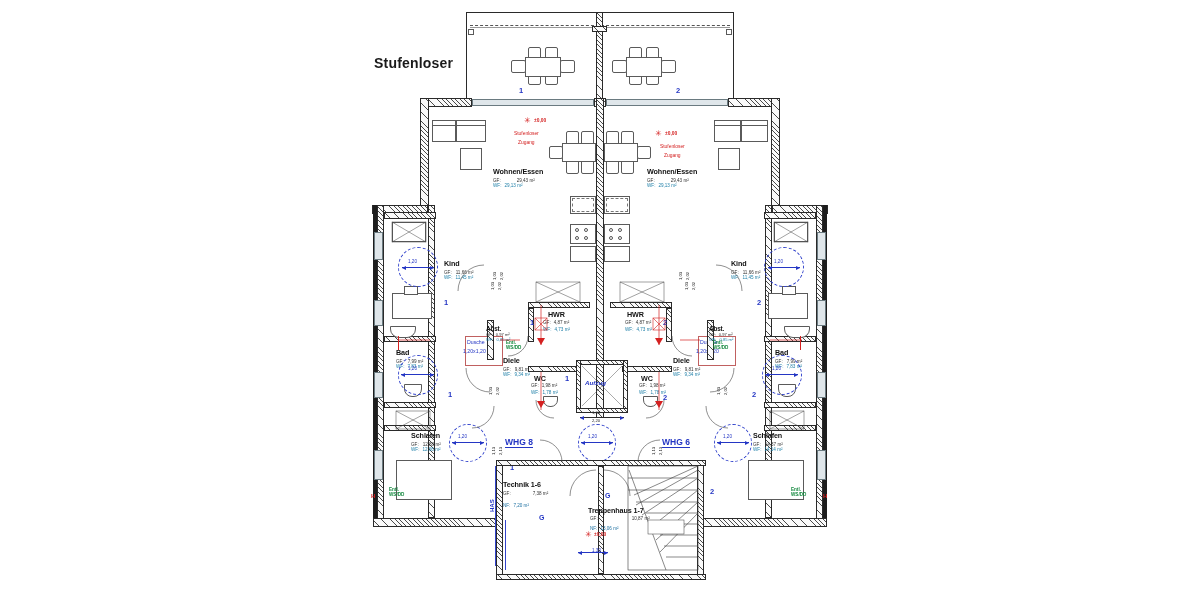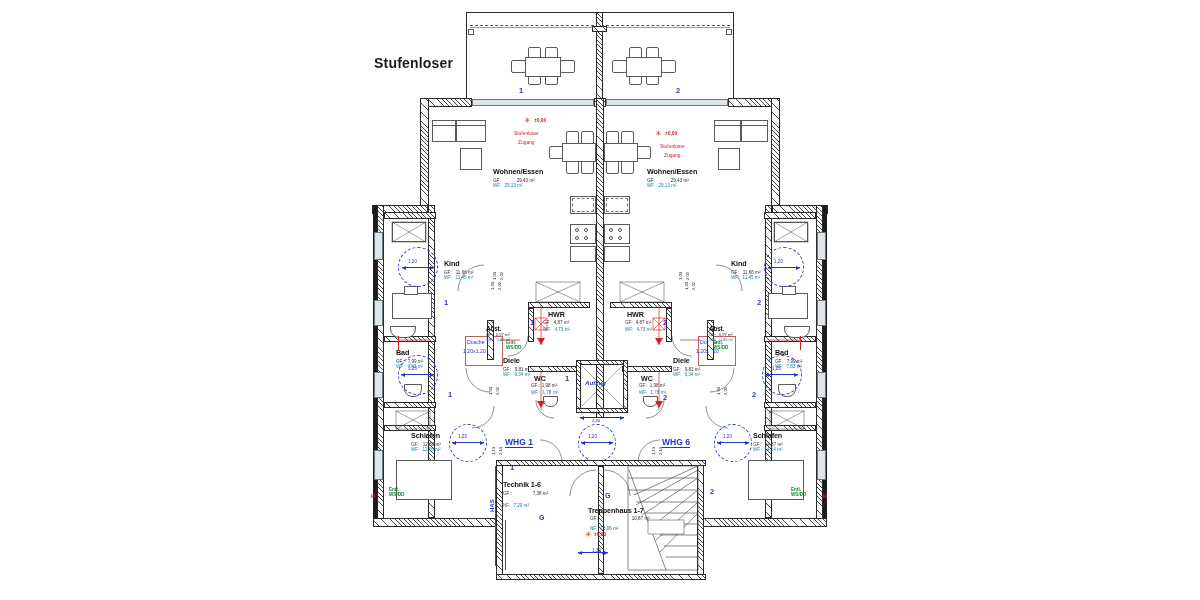--- a/index.html
+++ b/index.html
@@ -504,21 +504,21 @@
   </div>
   <div class="abs" data-name="turning-circle-diele-left">
     <div class="abs circ-dash" style="left:578px; top:424px; width:38px; height:38px;"></div>
     <div class="arrow-h" style="left:581px; top:442px; width:32px;"></div>
     <div class="abs t-dimb" style="left:588px; top:434px;" data-name="turning-circle-value">1,20</div>
   </div>
 
   <div class="abs t-num" style="left:510px; top:463px;" data-name="apartment-number-schlafen-left">1</div>
   <div class="abs t-num" style="left:710px; top:487px;" data-name="apartment-number-schlafen-right">2</div>
 
-  <div class="abs t-whg" style="left:505px; top:437px;" data-name="apartment-label-1">WHG 1</div>
+  <div class="abs t-whg" style="left:505px; top:437px;" data-name="apartment-label-1">WHG 8</div>
   <div class="abs t-whg" style="left:662px; top:437px;" data-name="apartment-label-2">WHG 6</div>
 
   <div class="abs wall-hatch" style="left:496px; top:460px; width:7px; height:120px;"></div>
   <div class="abs wall-hatch" style="left:697px; top:460px; width:7px; height:120px;"></div>
   <div class="abs wall-hatch" style="left:496px; top:460px; width:210px; height:6px;"></div>
   <div class="abs wall-hatch" style="left:496px; top:574px; width:210px; height:6px;"></div>
 
   <div class="abs wall-hatch" style="left:598px; top:466px; width:6px; height:108px;"></div>
 
   <div class="abs t-room" style="left:503px; top:480px;" data-name="room-name-technik">Technik 1-6</div>

